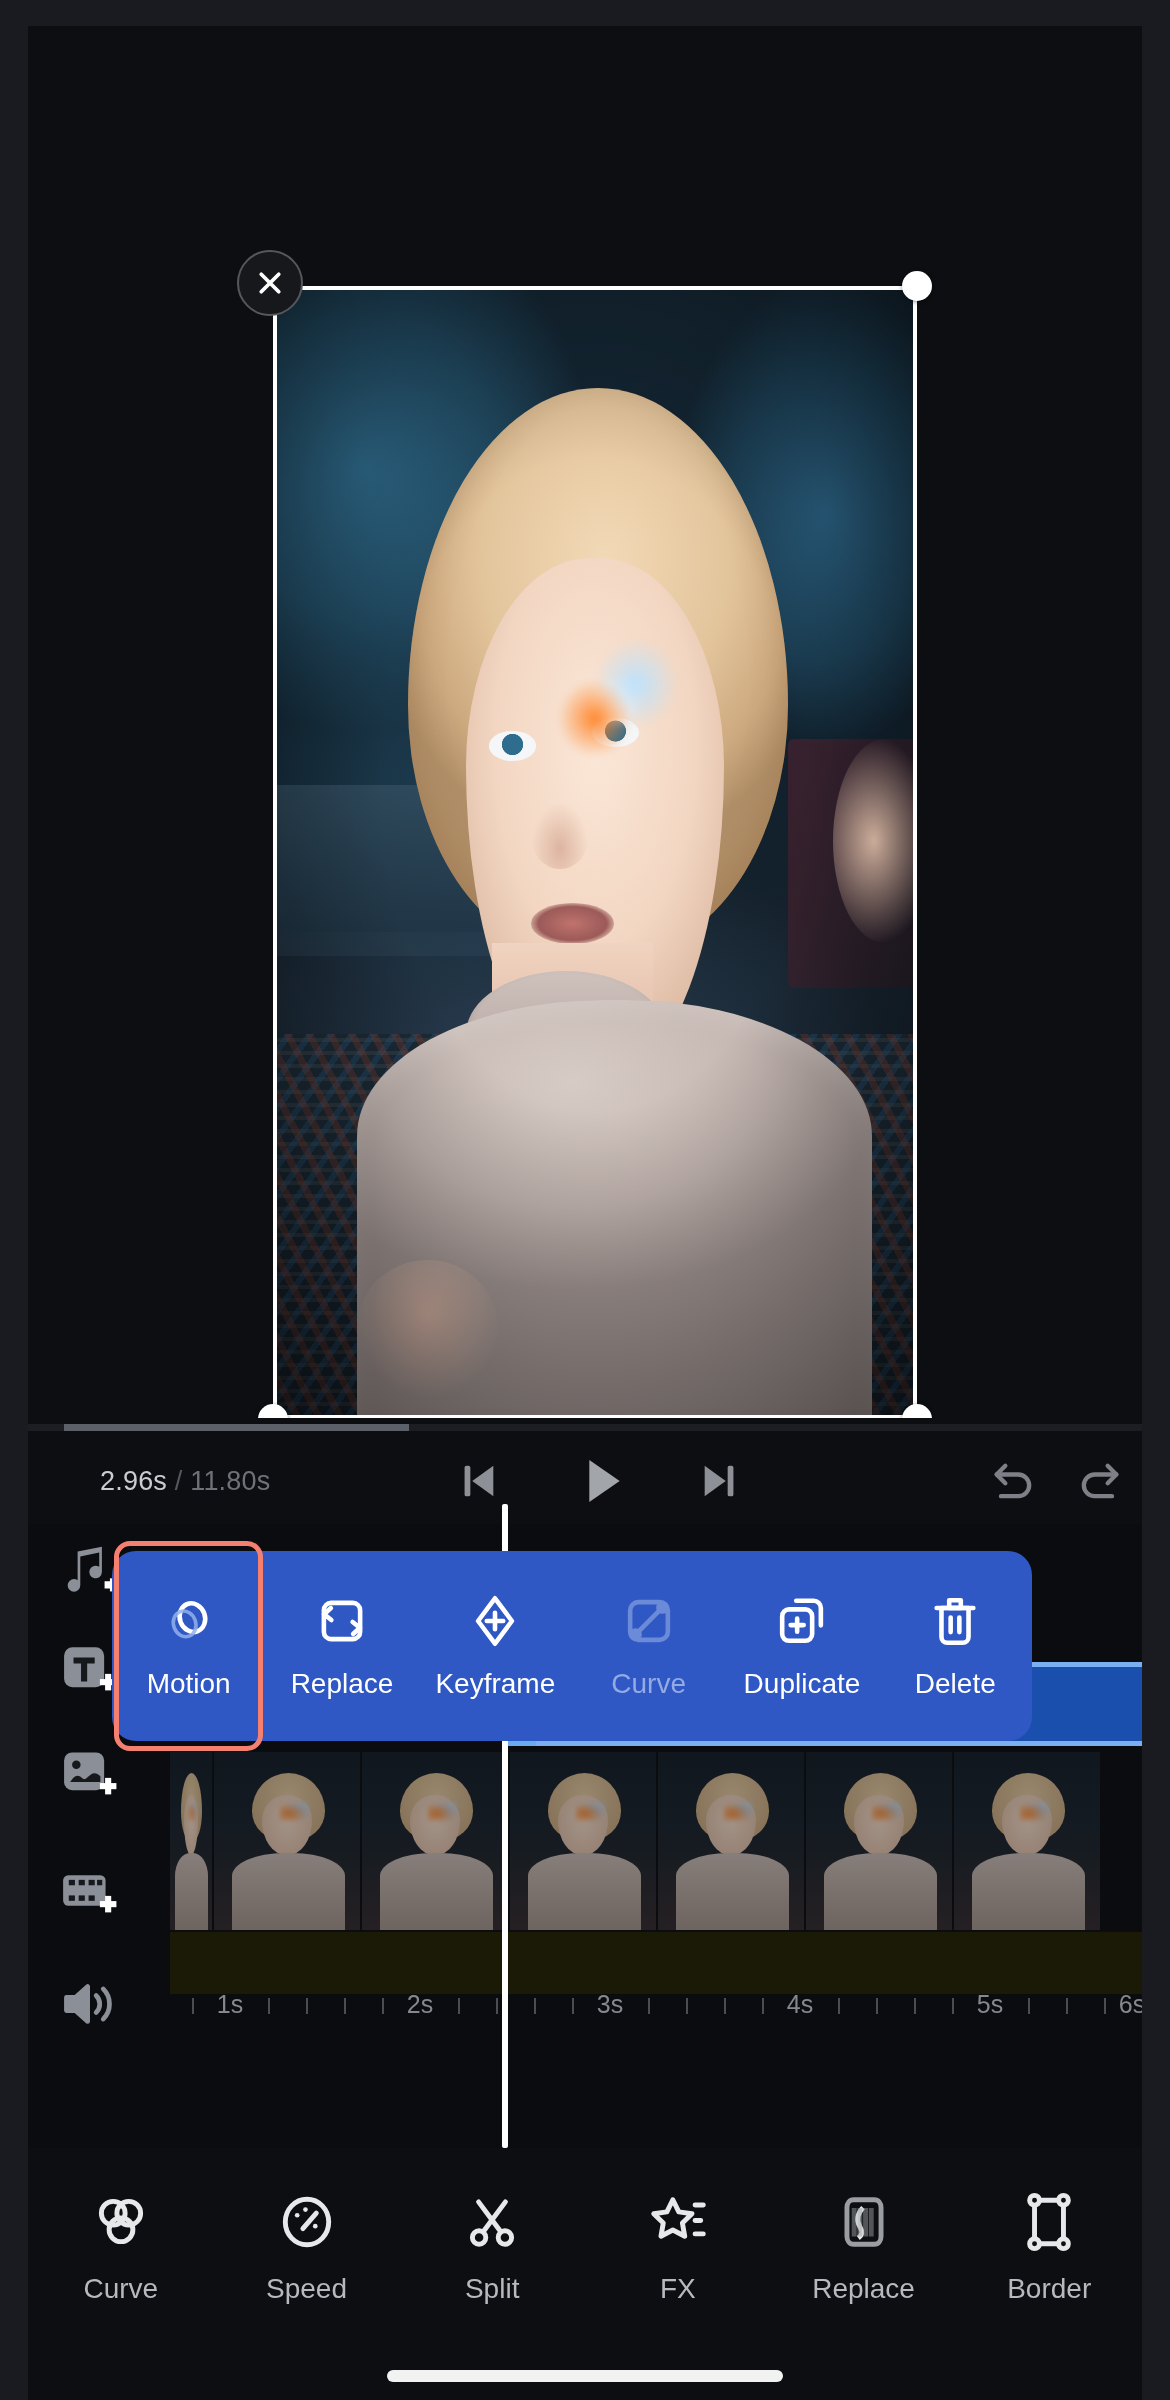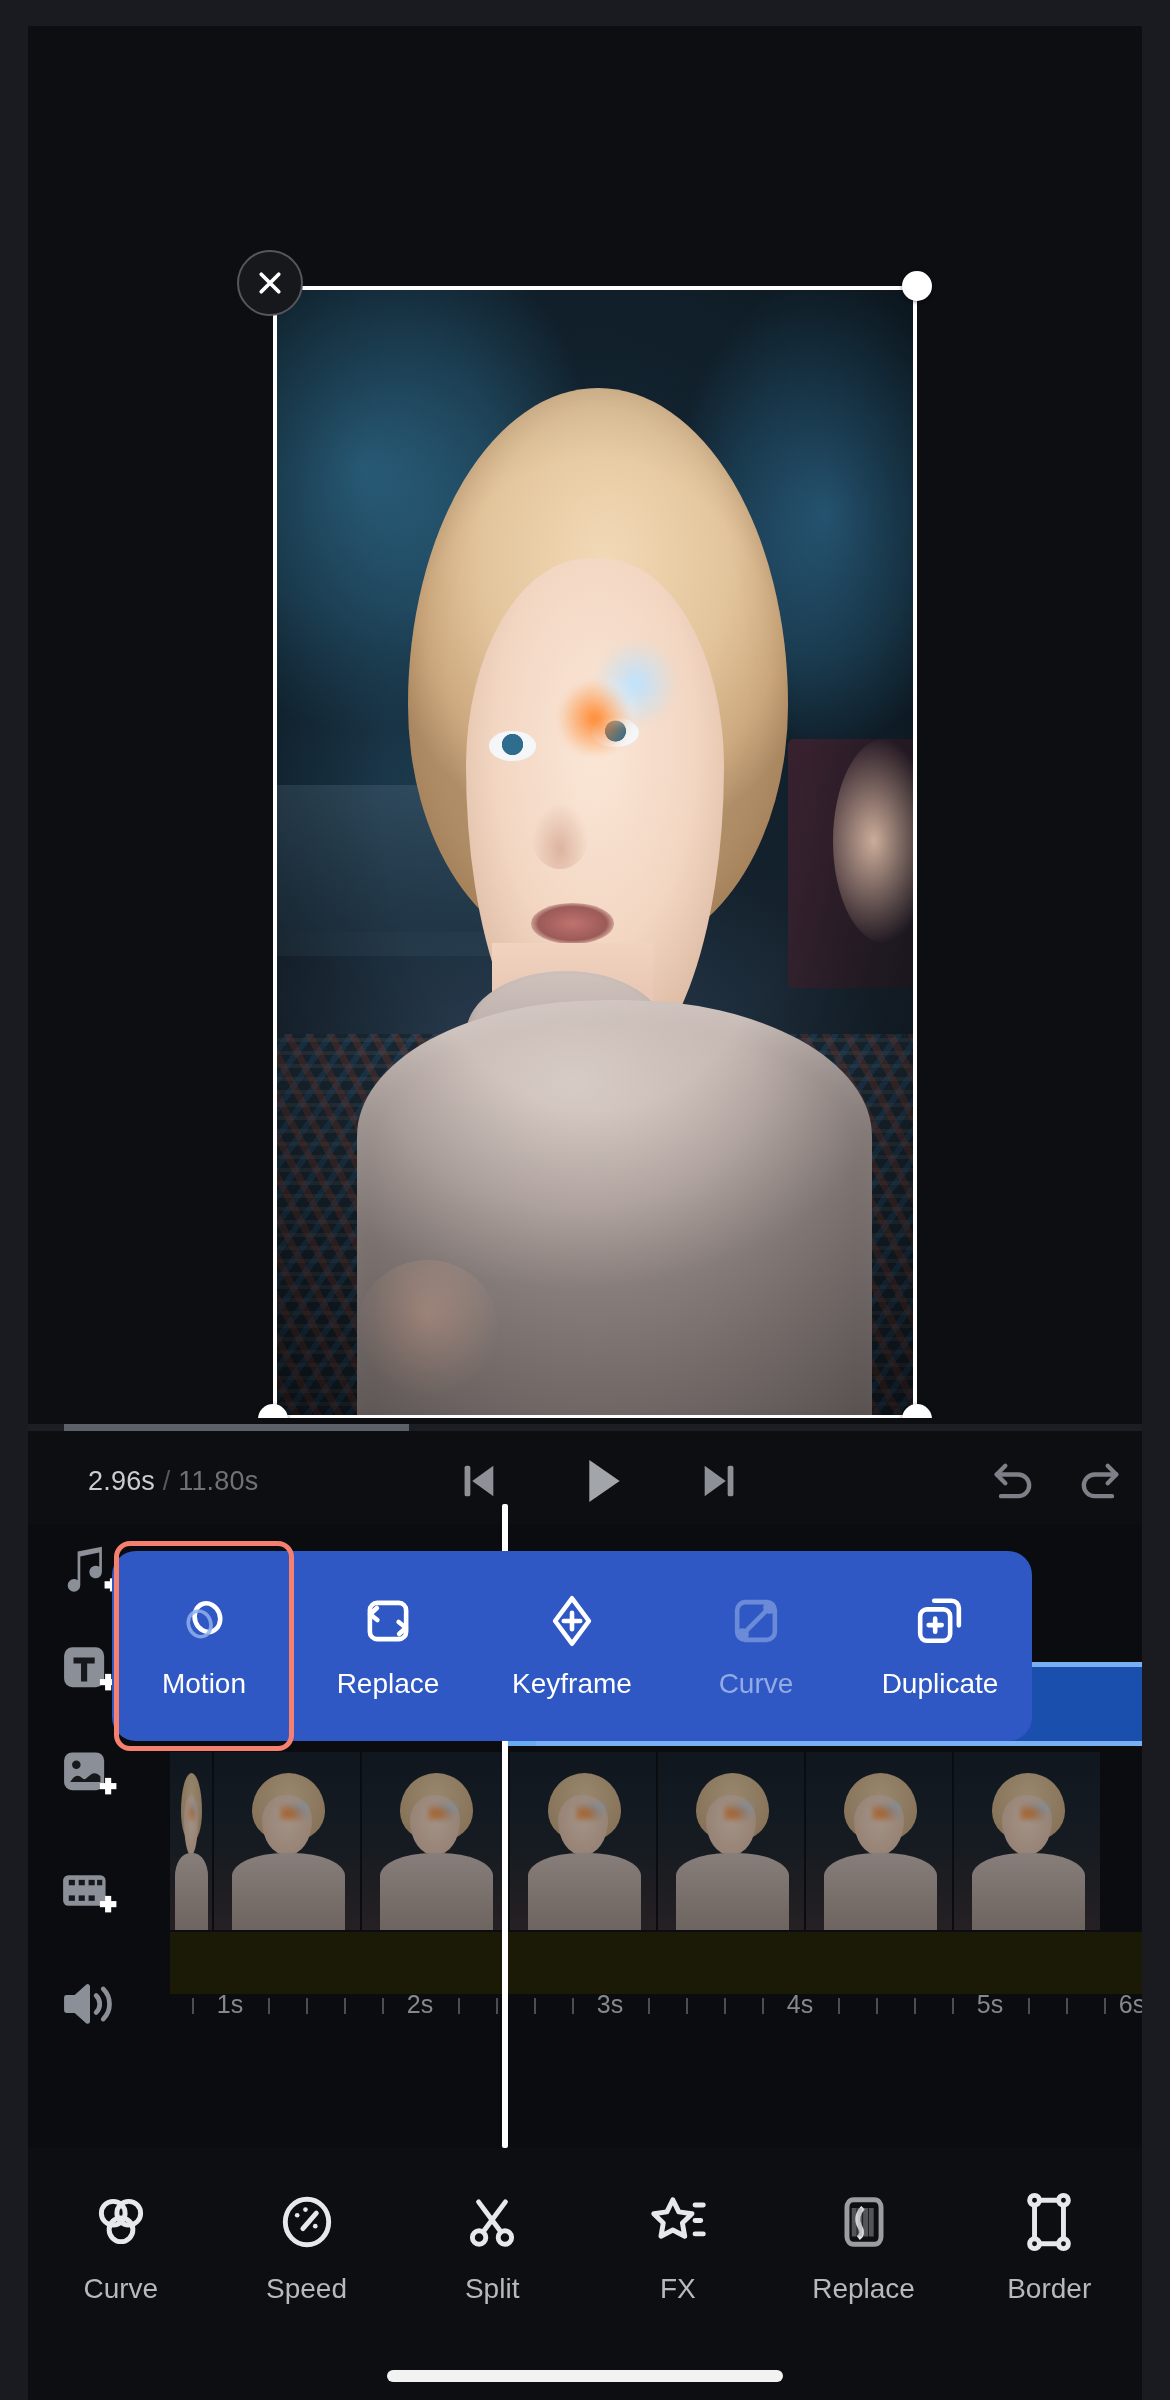--- a/index.html
+++ b/index.html
@@ -159,21 +159,21 @@
   #scrub .fill{ position:absolute; left:36px; top:0; height:7px; width:345px; background:#5c6068; }
 
   
   #transport{
     position:absolute; left:0; top:1412px; width:1114px; height:86px;
   }
   #timeText{
     position:absolute; left:60px; top:50%; transform:translateY(-50%);
     font-size:27px; letter-spacing:.2px; white-space:nowrap;
   }
-  #timeText .cur{ color:#c9ccd1; }
+  #timeText .cur{ color:#c9ccd1;margin-left:12px; }
   #timeText .sep{ color:#55585e; }
   #timeText .tot{ color:#6e7278; }
   .tbtn{
     position:absolute; top:50%; transform:translateY(-50%);
     display:flex; align-items:center; justify-content:center; cursor:pointer;
   }
   #prevBtn{ left:420px; width:60px; height:60px; }
   #playBtn{ left:540px; width:66px; height:66px; }
   #nextBtn{ left:662px; width:60px; height:60px; }
   #undoBtn{ left:955px; width:62px; height:62px; }
@@ -623,20 +623,31 @@
       <span>
         <svg viewBox="0 0 24 24" width="58" height="58" fill="none" stroke="#fff" stroke-width="1.9" stroke-linecap="round" stroke-linejoin="round">
           <path d="M9.6 3.6h7.2a3 3 0 0 1 3 3v7.2"></path>
           <rect x="3.8" y="7.2" width="12.4" height="13" rx="2.8"></rect>
           <path d="M10 11v5.4 M7.3 13.7h5.4"></path>
         </svg>
       </span>
       <span class="lbl">Duplicate</span>
     </div>
 
+    <div class="abtn">
+      <span>
+        <svg viewBox="0 0 24 24" width="58" height="58" fill="none" stroke="#fff" stroke-width="1.9" stroke-linecap="round" stroke-linejoin="round">
+          <path d="M4.4 6.6h15.2"></path>
+          <path d="M9.6 3.4h4.8v3.2H9.6z"></path>
+          <path d="M6.4 6.6h11.2v12a2.4 2.4 0 0 1-2.4 2.4H8.8a2.4 2.4 0 0 1-2.4-2.4z"></path>
+          <path d="M10.2 10.6v6 M13.8 10.6v6"></path>
+        </svg>
+      </span>
+      <span class="lbl">Delete</span>
+    </div>
   </div>
 
   <div id="bottombar">
 
     <div class="bbtn">
       <span>
         <svg viewBox="0 0 24 24" width="62" height="62" fill="none" stroke="#e6e8ea" stroke-width="1.9">
           <circle cx="9" cy="8.6" r="4.6"></circle>
           <circle cx="15" cy="8.6" r="4.6"></circle>
           <circle cx="12" cy="15" r="4.6"></circle>

